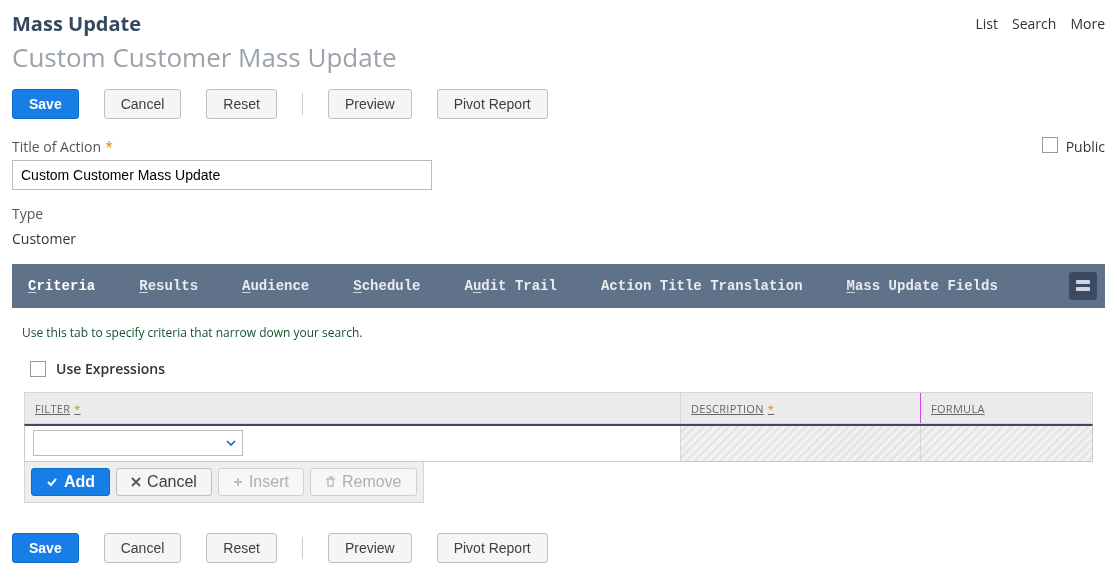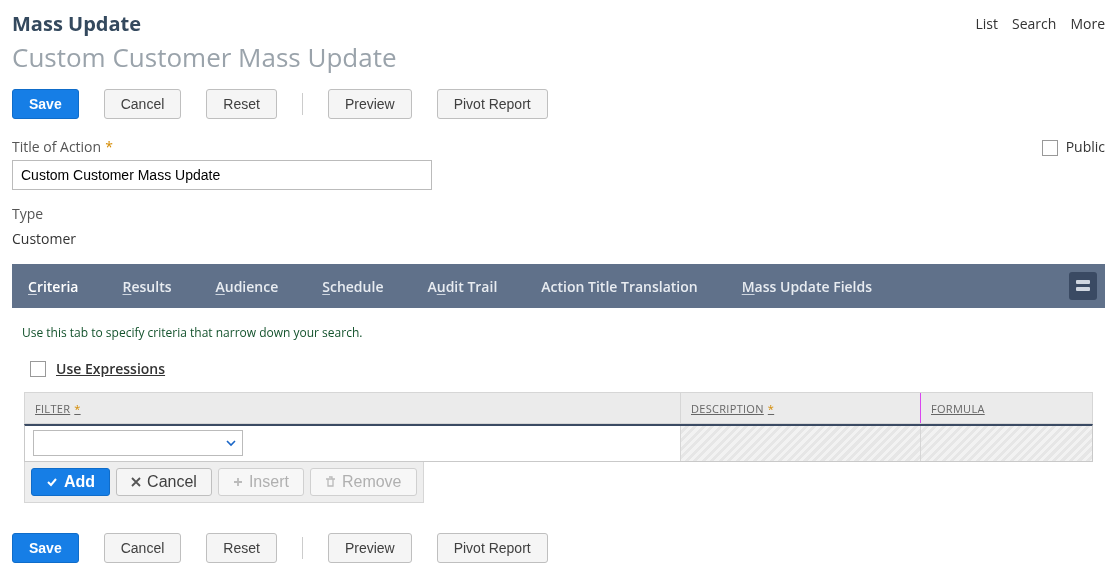--- a/index.html
+++ b/index.html
@@ -31,47 +31,47 @@
   .vdiv { width:1px; height:22px; background:#ccc; }
   .form-area { display:flex; justify-content:space-between; align-items:flex-start; margin-bottom:10px;}
   .field-group { display:flex; flex-direction:column; gap:4px; }
   .field-label { font-size:14px; color:#555; }
   .req { color:#d48a00; margin-left:4px; }
   input.text-input {
     width:420px; height:30px; padding:2px 8px;
     border:1px solid #bbb; font-size:14px;
   }
   .readonly-val { font-size:14px; color:#333; margin-top:2px;}
-  .checkbox-wrap { display:flex; align-items:flex-end; gap:8px; font-size:14px; color:#333;}
+  .checkbox-wrap { display:flex; align-items:flex-start; gap:8px; font-size:14px; color:#333;}
   .checkbox { width:16px; height:16px; border:1px solid #999; background:#fff; display:inline-block;}
   .public-row { margin-top:0px;}
   .type-row { margin-top:14px;}
   
   .tab-bar {
     background:#60718a; height:44px; display:flex; align-items:center;
-    padding:0 16px; gap:44px; position:relative; margin-top:16px;
+    padding:0 16px; gap:44px; position:relative; margin-top:16px;font-family:Liberation Mono, monospace;
   }
   .tab { color:#e8ecf1; font-size:14px; font-weight:600; cursor:pointer; position:relative;}
   .tab.active { color:#fff; }
   .tab.active::after {
     content:""; position:absolute; left:50%; transform:translateX(-50%);
     bottom:-12px; width:0; height:0;
     border-left:8px solid transparent; border-right:8px solid transparent;
     border-top:8px solid #60718a;
   }
   .tab .ul { text-decoration:underline; text-decoration-color:#cfd6e0; text-underline-offset:2px;}
   .right-box {
     position:absolute; right:8px; top:8px;
     width:28px; height:28px; background:#3a4a63; border-radius:3px;
     display:flex; align-items:center; justify-content:center;
   }
   .right-box svg { display:block; }
   .tab-content { padding:14px 10px 4px 10px; }
   .hint { font-size:12px; color:#14532d; margin:2px 0 18px 0;}
-  .useexp { display:flex; align-items:center; gap:10px; margin-left:8px; margin-bottom:14px; font-size:14px; font-weight:600; color:#333;text-decoration:underline;}
+  .useexp { display:flex; align-items:center; gap:10px; margin-left:8px; margin-bottom:14px; font-size:14px; font-weight:600; color:#333;}
   
   .crit-wrap { margin:0 2px; }
   .crit-head {
     display:flex; background:#ebebeb; border:1px solid #d6d6d6; height:32px;
     font-size:11px; color:#666; letter-spacing:0.3px;text-decoration:underline;
   }
   .crit-head > div { display:flex; align-items:center; padding:0 10px; }
   .col-filter { width:655px; }
   .col-desc { width:240px; border-left:1px solid #d6d6d6;}
   .col-formula { flex:1; border-left:1px solid #d946ef;}

